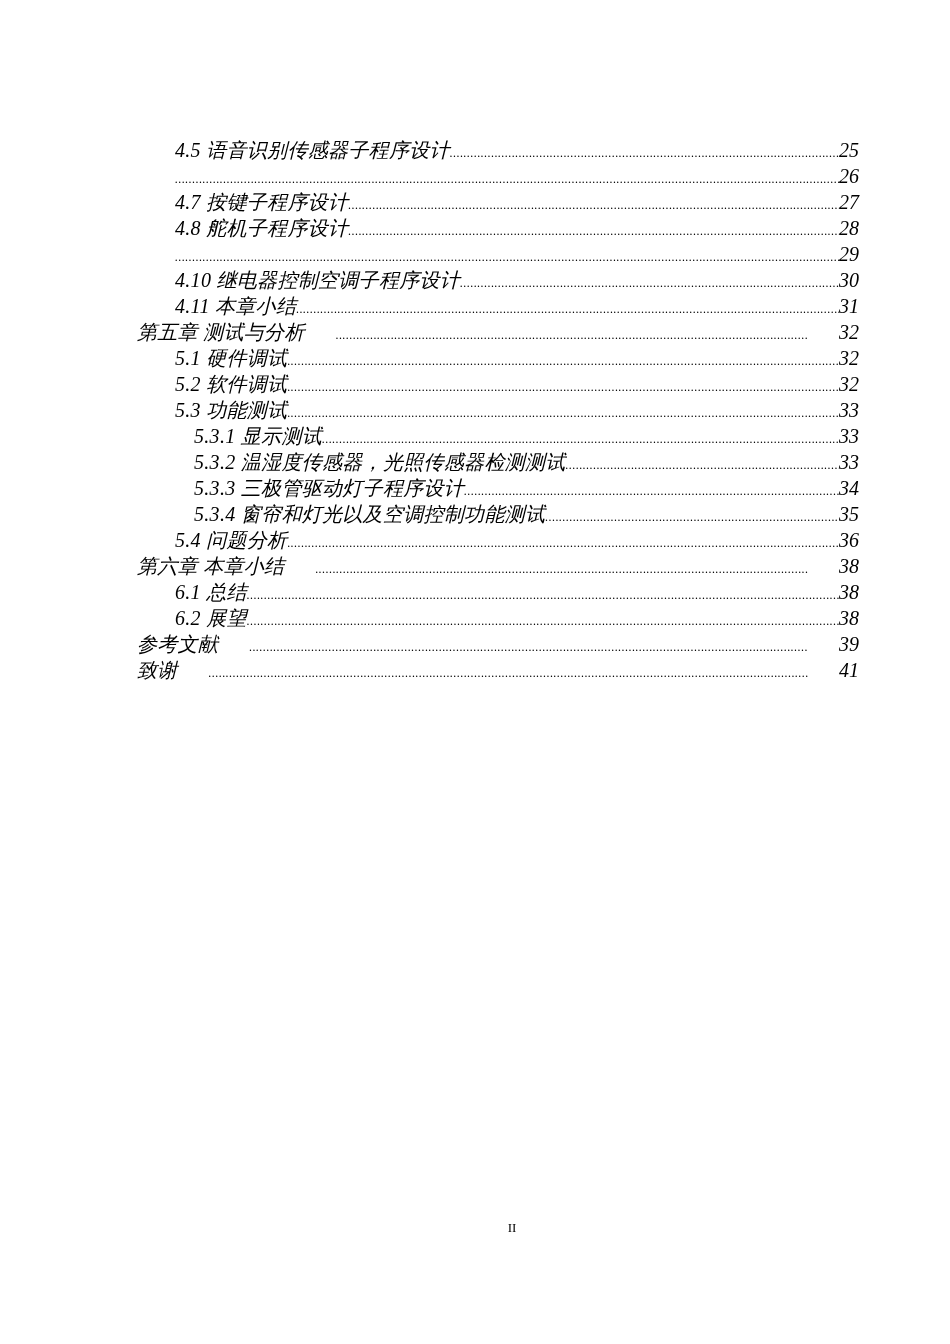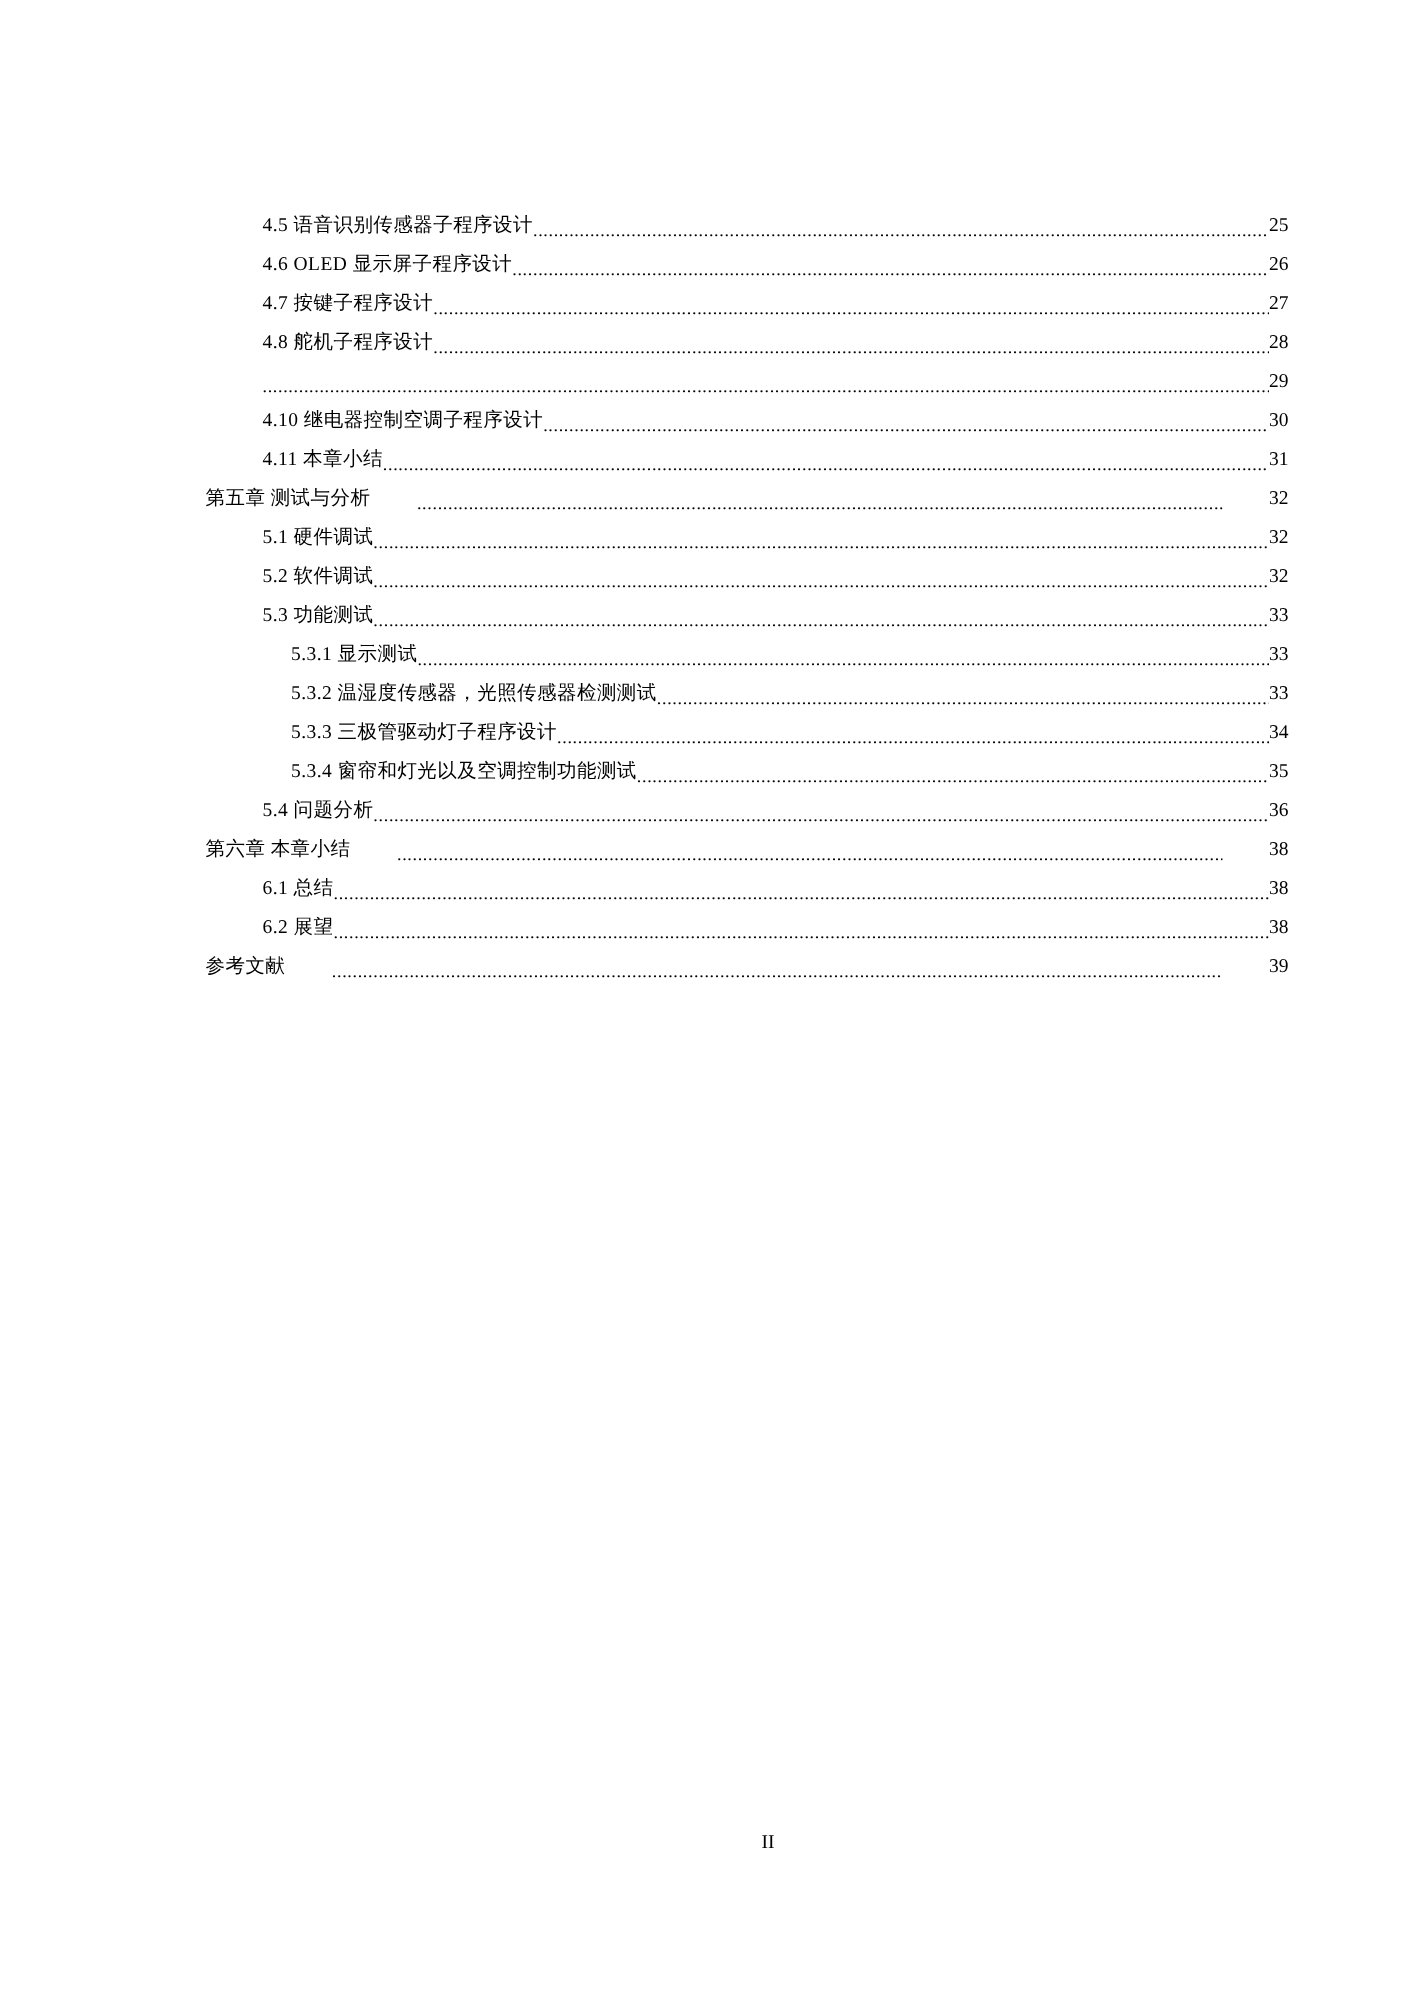--- a/index.html
+++ b/index.html
@@ -22,23 +22,24 @@
       width: 722px;
       margin: 0;
       padding: 0;
       list-style: none;
     }
     .toc-entry {
       display: flex;
       align-items: flex-start;
       height: 26px;
       line-height: 26px;
-      font-size: 13px;
+      font-size: 20px;
       white-space: nowrap;
       cursor: pointer;
+      font-style: italic;
     }
     .toc-entry.level-1 { padding-left: 0; gap: 31px; }
     .toc-entry.level-2 { padding-left: 38px; }
     .toc-entry.level-3 { padding-left: 57px; }
     .toc-title {
       flex: 0 0 auto;
       letter-spacing: 0.3px;
     }
     .toc-leader {
       flex: 1 1 auto;
@@ -74,21 +75,20 @@
 </head>
 <body>
 
 <ul class="toc">
   <li class="toc-entry level-2">
     <span class="toc-title">4.5 语音识别传感器子程序设计</span>
     <span class="toc-leader"></span>
     <span class="toc-page">25</span>
   </li>
   <li class="toc-entry level-2">
-    <span class="toc-title">4.6 OLED 显示屏子程序设计</span>
     <span class="toc-leader"></span>
     <span class="toc-page">26</span>
   </li>
   <li class="toc-entry level-2">
     <span class="toc-title">4.7 按键子程序设计</span>
     <span class="toc-leader"></span>
     <span class="toc-page">27</span>
   </li>
   <li class="toc-entry level-2">
     <span class="toc-title">4.8 舵机子程序设计</span>
@@ -167,15 +167,20 @@
   <li class="toc-entry level-2">
     <span class="toc-title">6.2 展望</span>
     <span class="toc-leader"></span>
     <span class="toc-page">38</span>
   </li>
   <li class="toc-entry level-1">
     <span class="toc-title">参考文献</span>
     <span class="toc-leader"></span>
     <span class="toc-page">39</span>
   </li>
+  <li class="toc-entry level-1">
+    <span class="toc-title">致谢</span>
+    <span class="toc-leader"></span>
+    <span class="toc-page">41</span>
+  </li>
 </ul>
 
 <div class="page-footer">II</div>
 
 </body></html>

